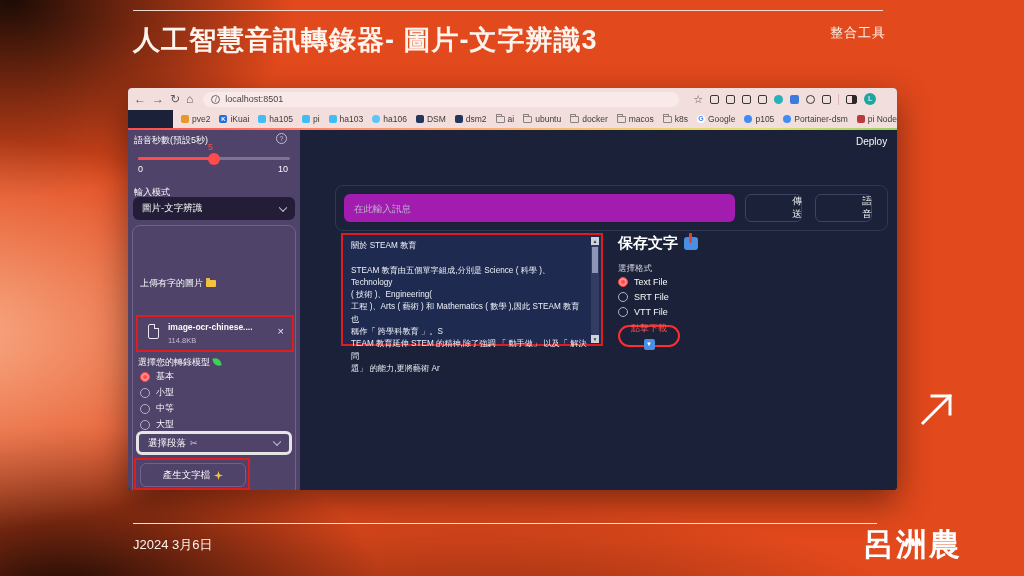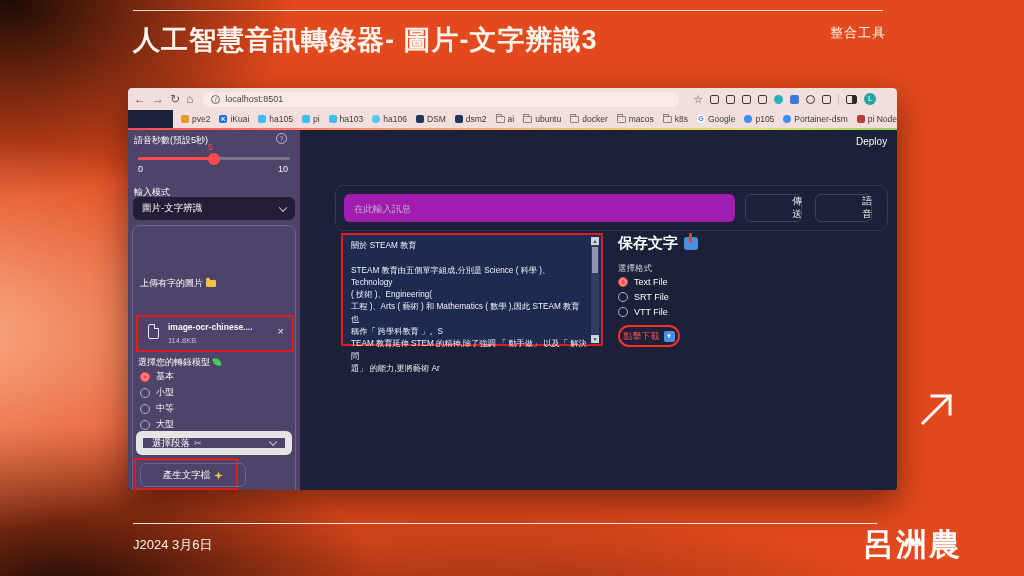--- a/index.html
+++ b/index.html
@@ -76,21 +76,21 @@
   .help-ic { position:absolute; left:148px; top:3px; width:11px; height:11px; border:1px solid #c5bdd6;
              border-radius:50%; color:#c5bdd6; font-size:7px; line-height:10px; text-align:center; }
   .slider-val { position:absolute; left:80px; top:12px; color:#ff4b4b; font-size:9px; }
   .track { position:absolute; left:10px; top:27px; width:152px; height:3px; background:#7c7490; border-radius:2px; }
   .track-fill { position:absolute; left:0; top:0; width:50%; height:3px; background:#ff4b4b; border-radius:2px; }
   .knob { position:absolute; left:70px; top:-4.5px; width:12px; height:12px; background:#ff4b4b; border-radius:50%; }
   .tick { position:absolute; top:34px; color:#fafafa; font-size:9px; }
 
   .select { position:absolute; background:#231d37; border-radius:6px; color:#fafafa; font-size:9.5px;
             display:flex; align-items:center; padding:0 9px; }
-  .select.outlined { background:transparent; border:7px solid #e5e5e5; }
+  .select.outlined { background:transparent; border:3px solid #e5e5e5; }
   .chev { position:absolute; right:9px; top:50%; width:6px; height:6px; border-right:1.5px solid #c5bdd6;
           border-bottom:1.5px solid #c5bdd6; transform:translateY(-70%) rotate(45deg); }
 
   .sb-form { position:absolute; left:4px; top:95px; width:164px; height:275px; border:1px solid #6f628c; border-radius:8px; }
 
   .dropzone { position:absolute; left:10px; top:118px; width:152px; height:65px; background:#3a3153; border-radius:7px; padding:7px 8px; }
   .dz-title { color:#fafafa; font-size:9px; font-weight:bold; }
   .dz-limit { color:#b5abc8; font-size:6.8px; margin-top:4px; }
   .browse { position:absolute; left:8px; top:35px; width:78px; height:21px; background:#6a5690; border:1px solid #8872ac;
             border-radius:6px; color:#fafafa; font-size:9px; display:flex; align-items:center; justify-content:center; }
@@ -103,21 +103,21 @@
   .file-name { position:absolute; left:30px; top:5px; width:100px; color:#fafafa; font-size:8.5px; font-weight:bold;
                white-space:nowrap; overflow:hidden; }
   .file-size { position:absolute; left:30px; top:19px; color:#c4bbd4; font-size:7.5px; }
   .file-x { position:absolute; right:8px; top:8px; color:#e8e4f0; font-size:11px; }
 
   .radio-row { position:absolute; display:flex; align-items:center; gap:6px; }
   .rdot { width:10px; height:10px; border-radius:50%; border:1.5px solid #b7aecb; background:transparent; flex:0 0 auto; }
   .rdot.sel { border-color:#ff4b4b; background:#ff4b4b; box-shadow:inset 0 0 0 2px #ff8a8a; }
   .radio-row span.lbl { color:#fafafa; font-size:9px; }
 
-  .gen-box { position:absolute; left:6px; top:328px; width:104px; height:32px; }
+  .gen-box { position:absolute; left:6px; top:328px; width:116px; height:32px; }
   .gen-btn { position:absolute; left:4px; top:3px; width:106px; height:24px; border:1px solid #6f628c; border-radius:6px;
              color:#fafafa; font-size:9.5px; display:flex; align-items:center; justify-content:center; gap:4px; }
 
   .folder-ic { position:relative; display:inline-block; width:10px; height:7px; background:#f4c23c; border-radius:1px;
                vertical-align:-1px; margin-left:3px; }
   .folder-ic::before { content:""; position:absolute; left:0; top:-2px; width:4px; height:2px; background:#f4c23c; border-radius:1px 1px 0 0; }
   .leaf-ic { display:inline-block; width:8px; height:8px; background:#3ecf5a; border-radius:0 80% 0 80%;
              transform:rotate(-10deg); vertical-align:-1px; margin-left:3px; }
   .scis-ic { color:#cfc8dd; font-size:9px; }
 
@@ -136,21 +136,21 @@
   .sbar .cap { position:absolute; left:0; width:8px; height:8px; background:#cfd3dc; color:#3a3f52; font-size:5px;
                line-height:8px; text-align:center; }
   .sbar .thumb { position:absolute; left:1px; top:10px; width:6px; height:26px; background:#8d96b5; }
 
   .save-title { position:absolute; left:318px; top:104px; color:#fff; font-size:15px; font-weight:bold;
                 display:flex; align-items:center; gap:6px; }
   .save-ic { position:relative; width:14px; height:13px; background:#4a90e2; border-radius:3px; }
   .save-ic::before { content:""; position:absolute; left:5px; top:-4px; width:3px; height:10px; background:#e04040; border-radius:1px; }
   .fmt-label { position:absolute; left:318px; top:133px; color:#d9d4e4; font-size:8.5px; }
   .dl-btn { position:absolute; left:318px; top:195px; width:62px; height:22px; border:2px solid #ff2e2e; border-radius:12px;
-            color:#ff5252; font-size:9px; display:flex; align-items:center; justify-content:center; gap:4px; background:transparent; }
+            color:#ff5252; font-size:9px; display:flex; align-items:center; justify-content:center; gap:4px; background:transparent;flex-direction:column; }
   .dl-ic { width:11px; height:11px; background:#4a90e2; border-radius:2px; color:#fff; font-size:6px; line-height:11px; text-align:center; }
   .fmt-row span.lbl { color:#fafafa; font-size:9px; }
 </style>
 </head>
 <body>
 
 <div class="slide">
 
   <div class="abs top-rule"></div>
   <div class="abs slide-title">人工智慧音訊轉錄器- 圖片-文字辨識3</div>

